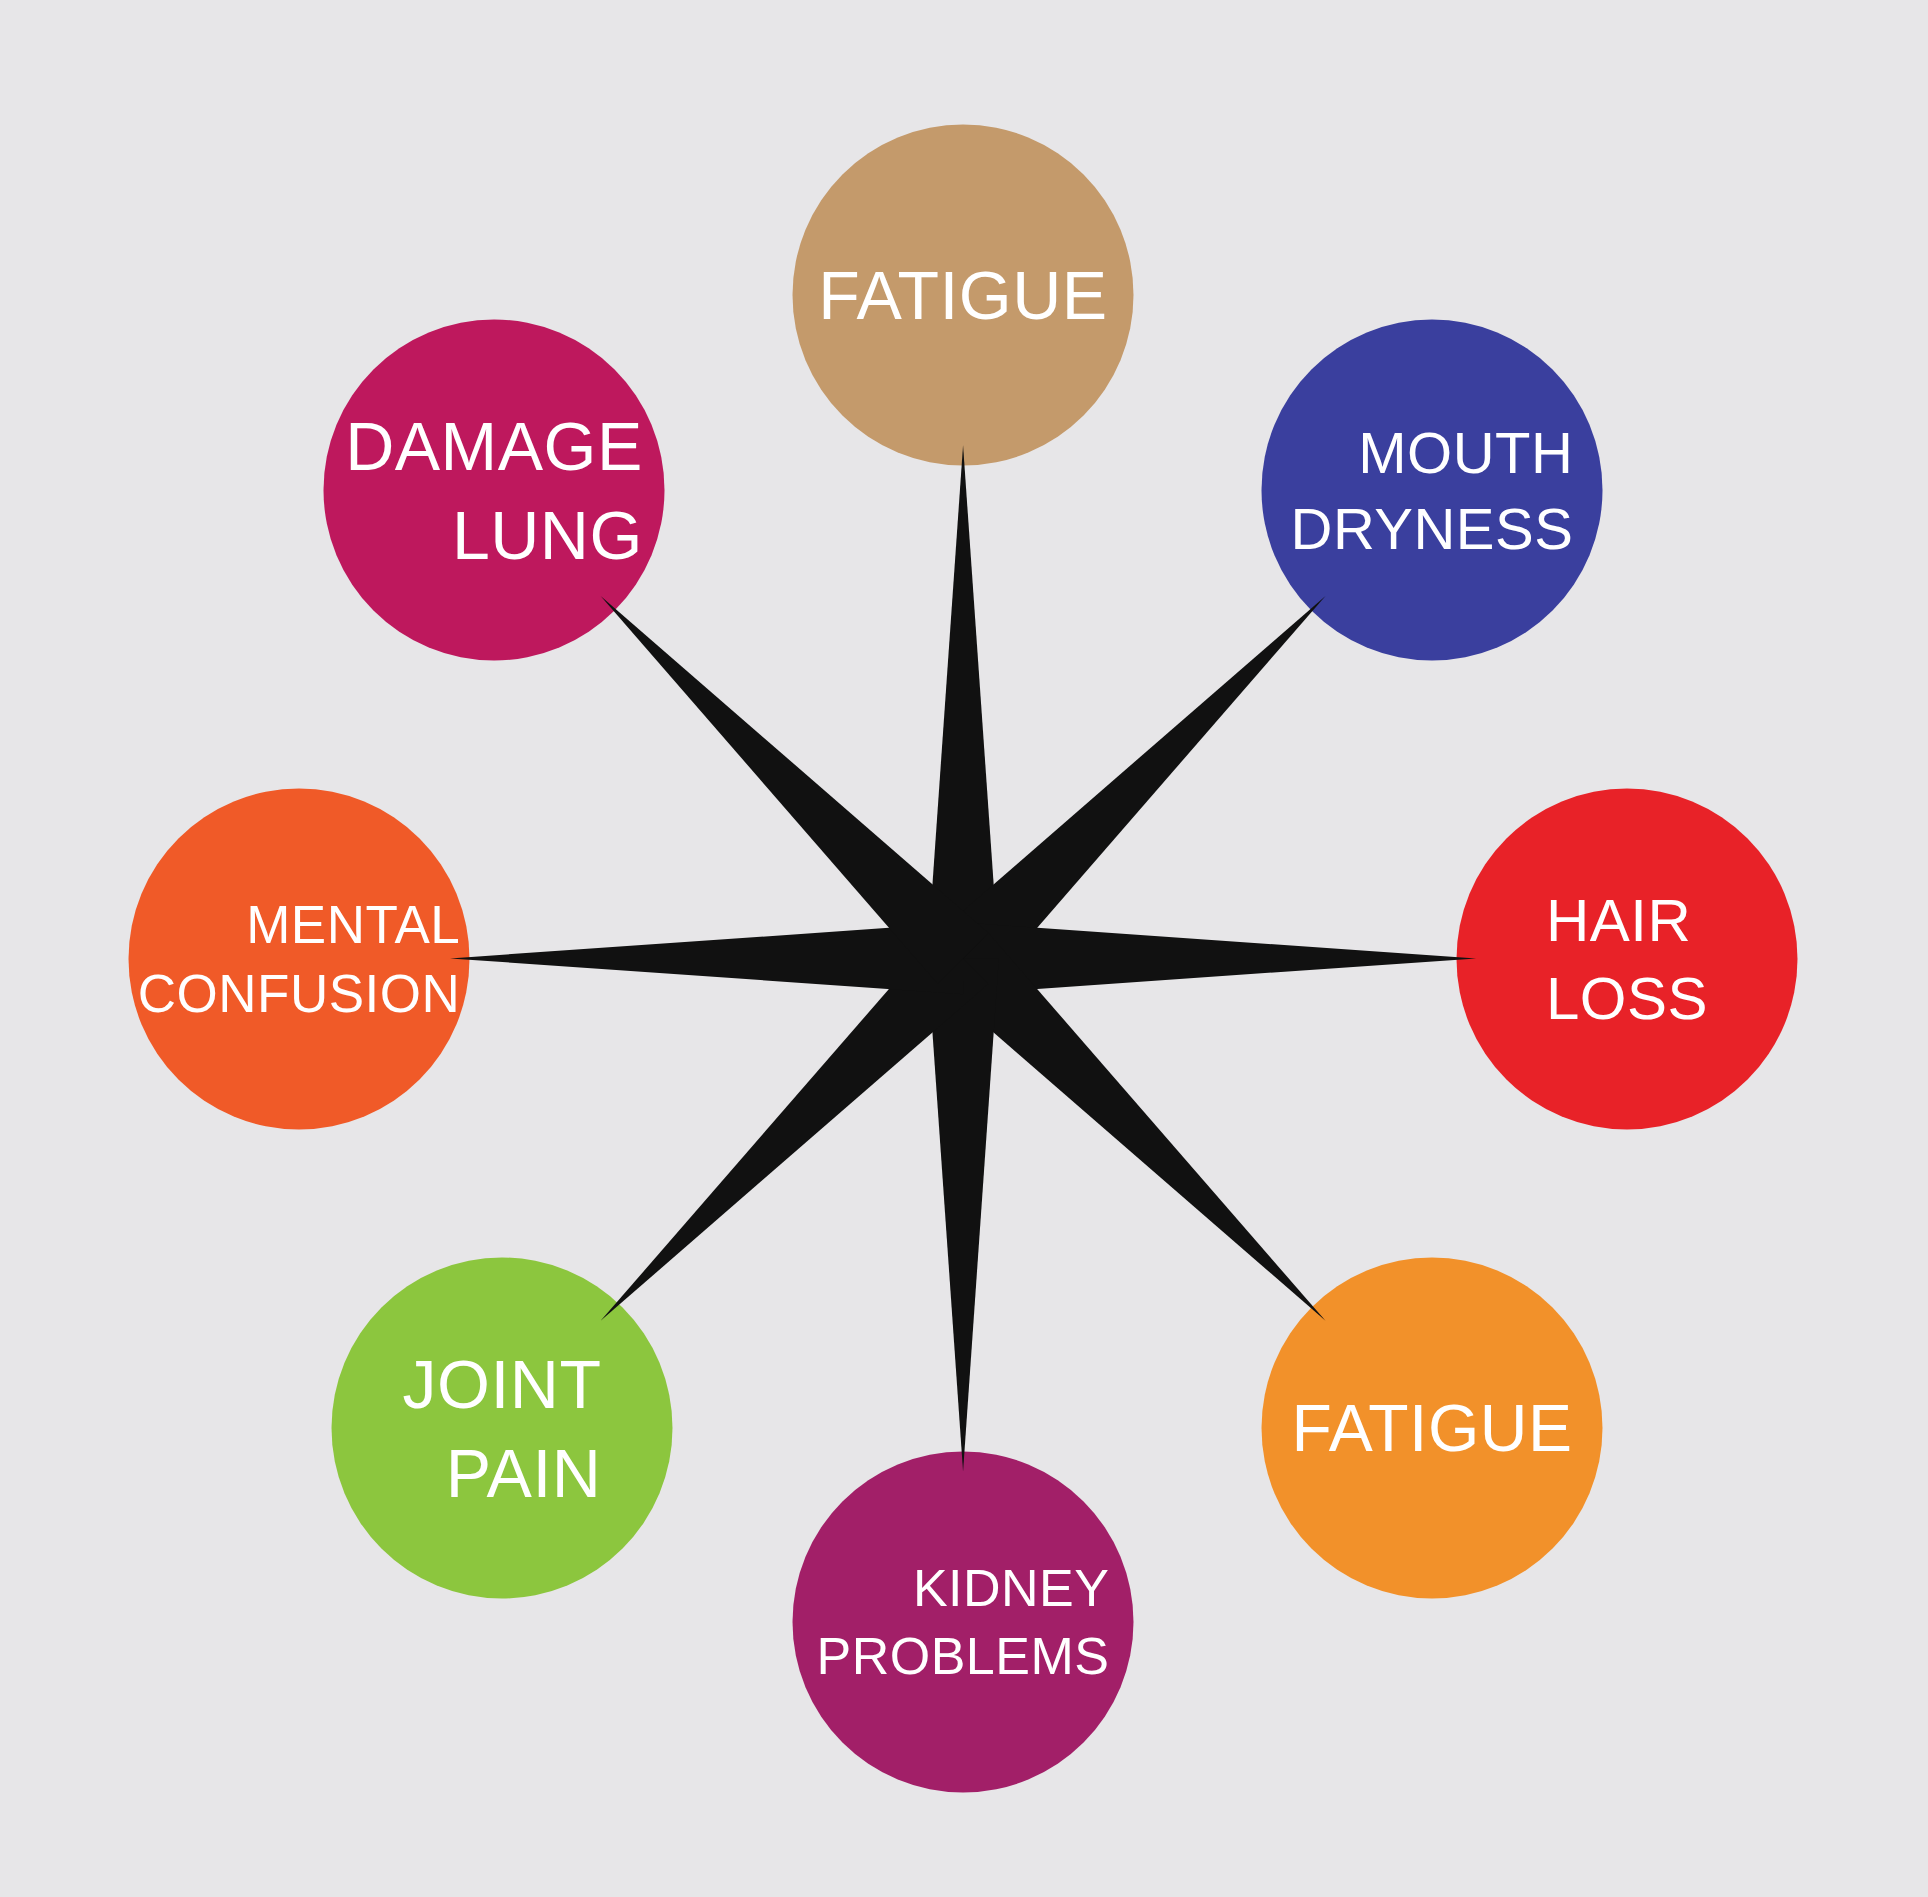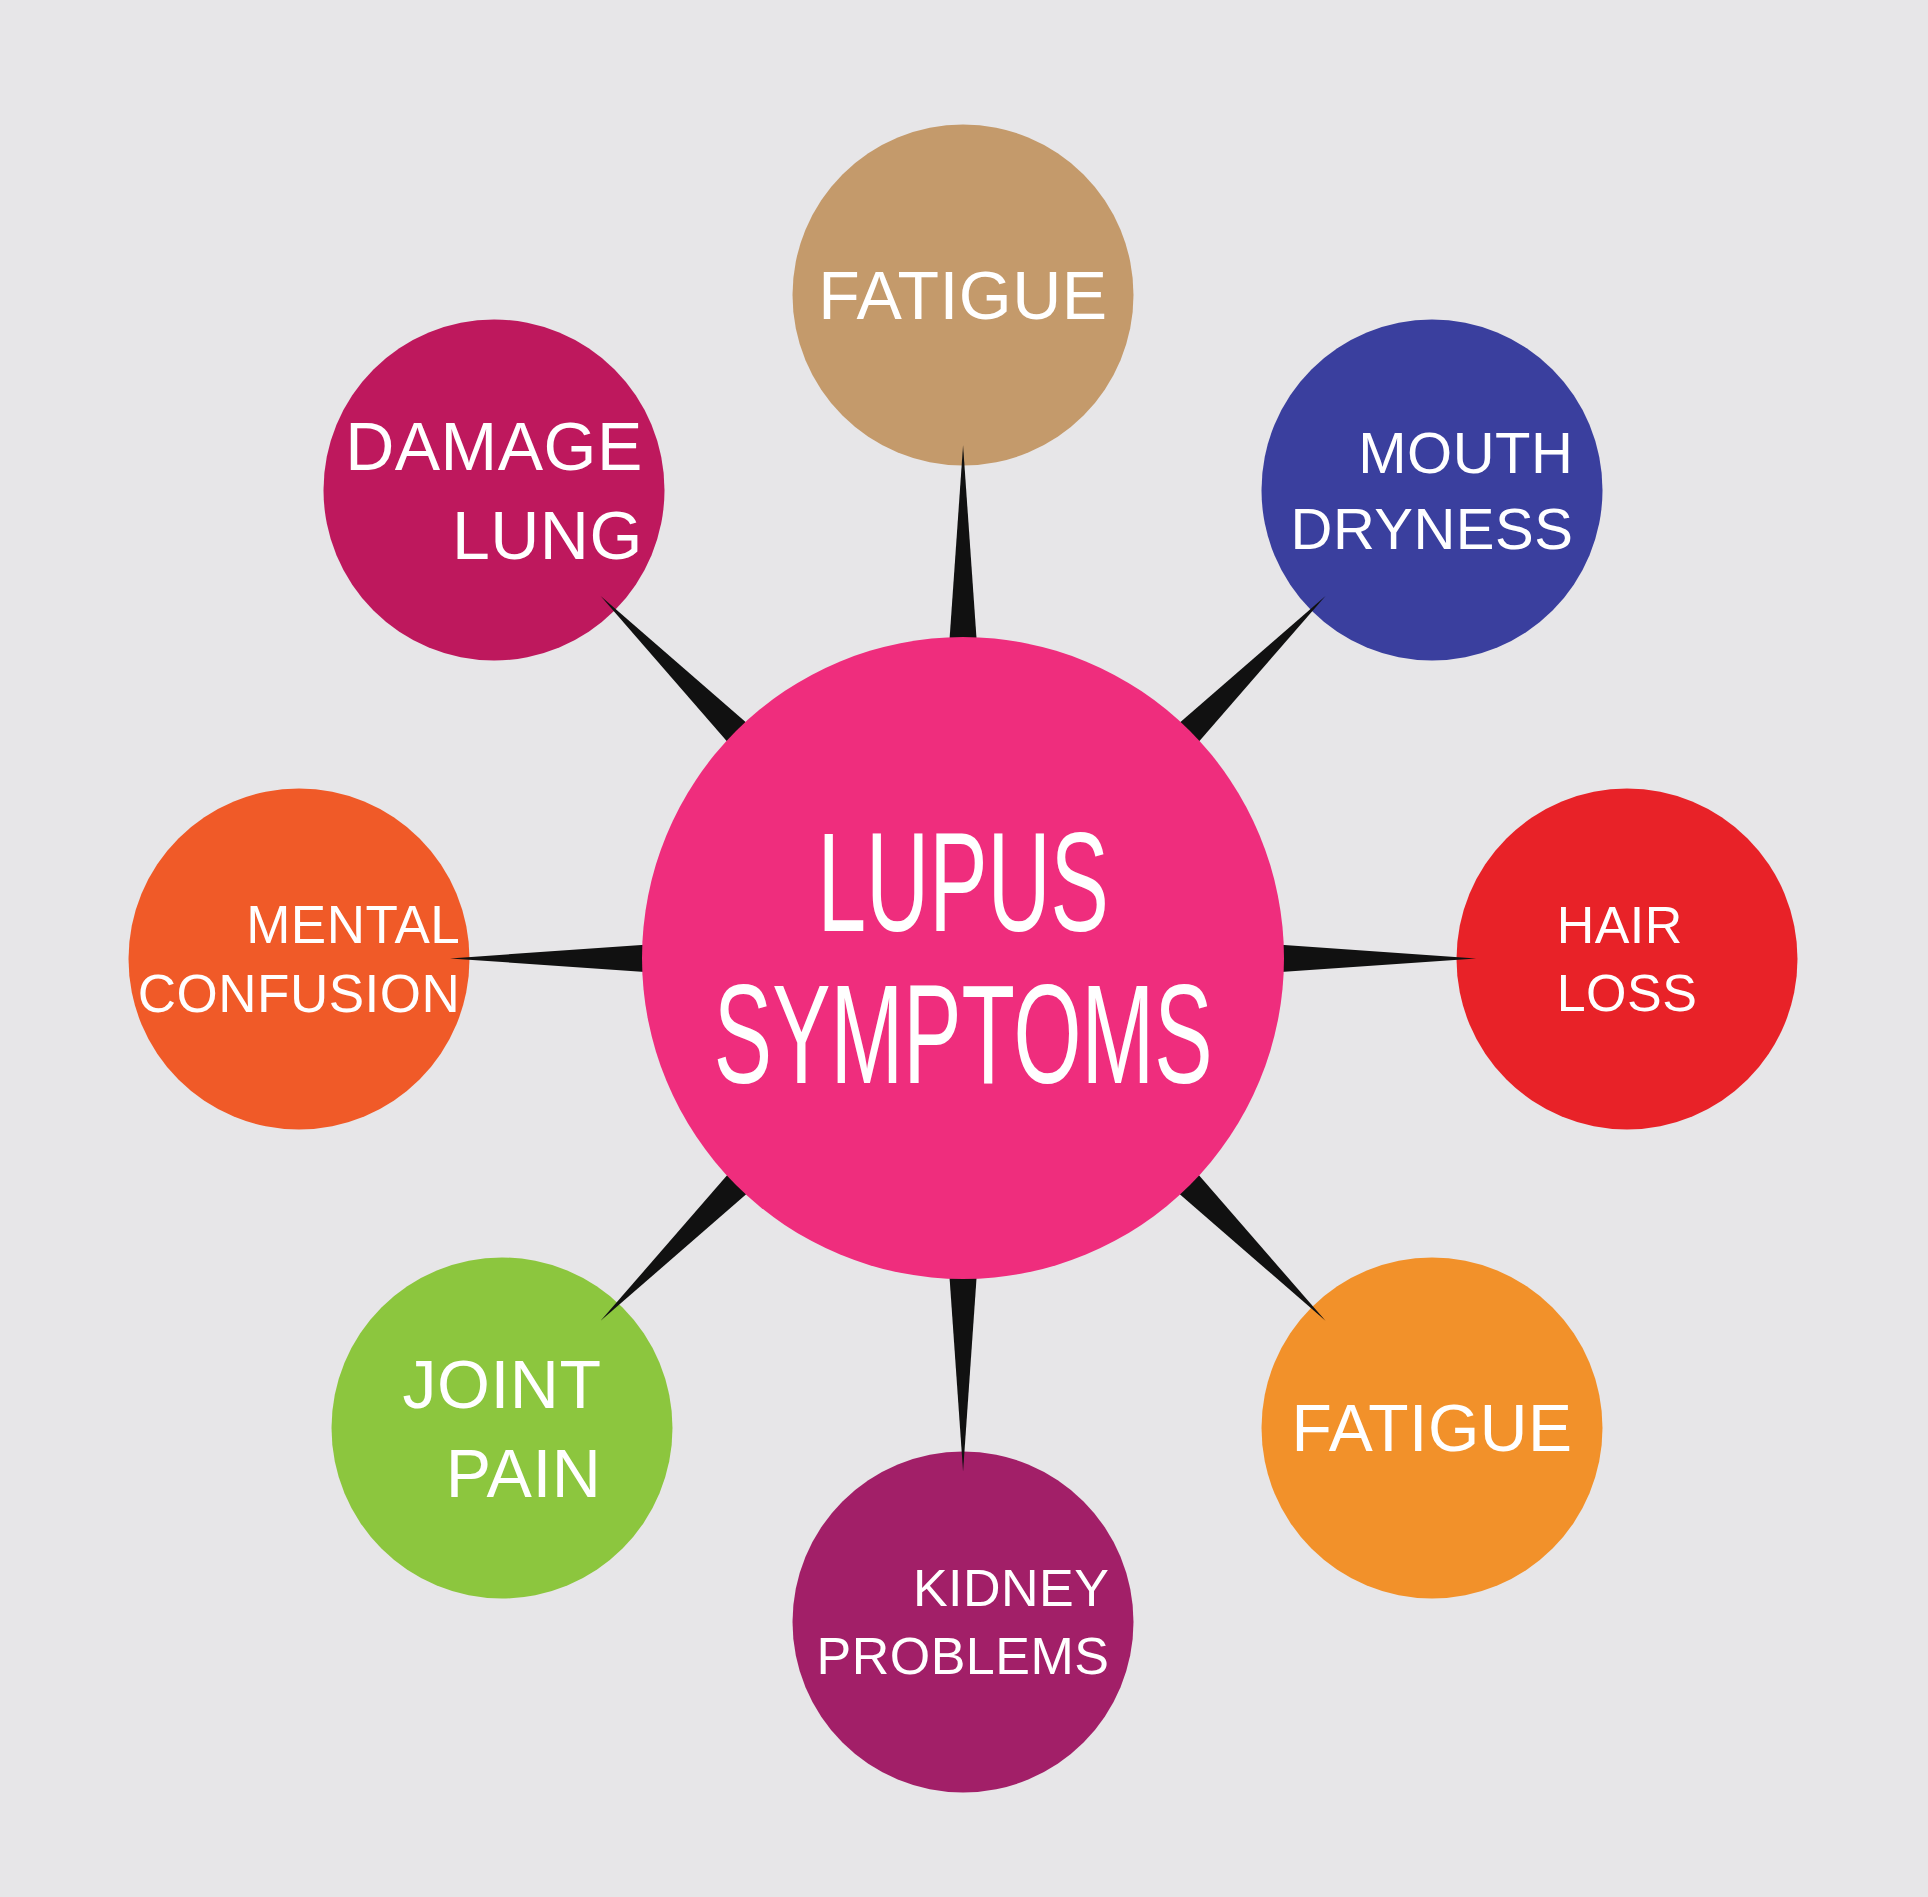--- a/index.html
+++ b/index.html
@@ -49,21 +49,21 @@
   .pos-top-right    { left: 1432px; top: 490px;  }
   .pos-right        { left: 1627px; top: 959px; }
   .pos-bottom-right { left: 1432px; top: 1428px; }
   .pos-bottom       { left: 963px; top: 1622px; }
   .pos-bottom-left  { left: 502px;  top: 1428px; }
   .pos-left         { left: 299px;  top: 959px; }
   .pos-top-left     { left: 494px;  top: 490px;  }
 
   .sym-fatigue          .sym-label { font-size: 68px; }
   .sym-mouth-dryness    .sym-label { font-size: 58px; }
-  .sym-hair-loss        .sym-label { font-size: 52px; text-align: left; }
+  .sym-hair-loss        .sym-label { font-size: 60px; text-align: left; }
   .sym-rashes           .sym-label { font-size: 66px; }
   .sym-kidney-problems  .sym-label { font-size: 52px; }
   .sym-joint-pain       .sym-label { font-size: 68px; }
   .sym-mental-confusion .sym-label { font-size: 53px; }
   .sym-damage-lung      .sym-label { font-size: 68px; }
 
   
   .center-circle {
     position: absolute;
     left: 642px;
@@ -98,26 +98,20 @@
       <polygon points="996,991 1050,1045 1408,633"></polygon>
       <polygon points="1023,980 1023,1056 1568,1018"></polygon>
       <polygon points="996,1045 1050,991 1408,1403"></polygon>
       <polygon points="985,1018 1061,1018 1023,1563"></polygon>
       <polygon points="1050,1045 996,991 638,1403"></polygon>
       <polygon points="1023,980 1023,1056 478,1018"></polygon>
       <polygon points="1050,991 996,1045 638,633"></polygon>
     </g>
   </svg>
 
-  <div class="center-circle" id="center-circle" style="background: rgb(239, 45, 125);">
-    <div class="center-title" style="color: rgb(255, 255, 255);">
-      <div>LUPUS</div>
-      <div>SYMPTOMS</div>
-    </div>
-  </div>
 
   <div id="satellites">
       <div class="sym pos-top sym-fatigue" style="background: rgb(196, 154, 107); color: rgb(255, 255, 255);">
       <div class="sym-label">FATIGUE</div>
     </div>
       <div class="sym pos-top-right sym-mouth-dryness" style="background: rgb(58, 63, 158); color: rgb(255, 255, 255);">
       <div class="sym-label">MOUTH
 DRYNESS</div>
     </div>
       <div class="sym pos-right sym-hair-loss" style="background: rgb(232, 34, 40); color: rgb(255, 255, 255);">

